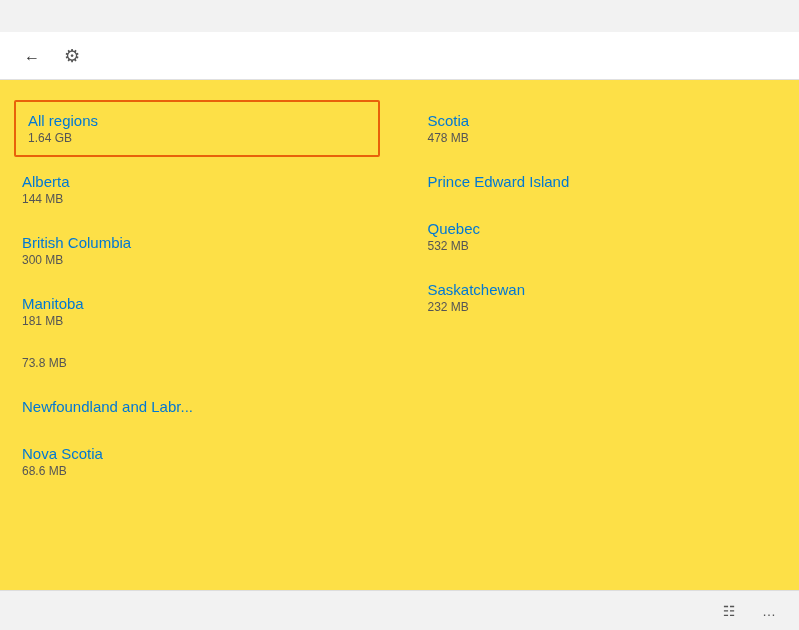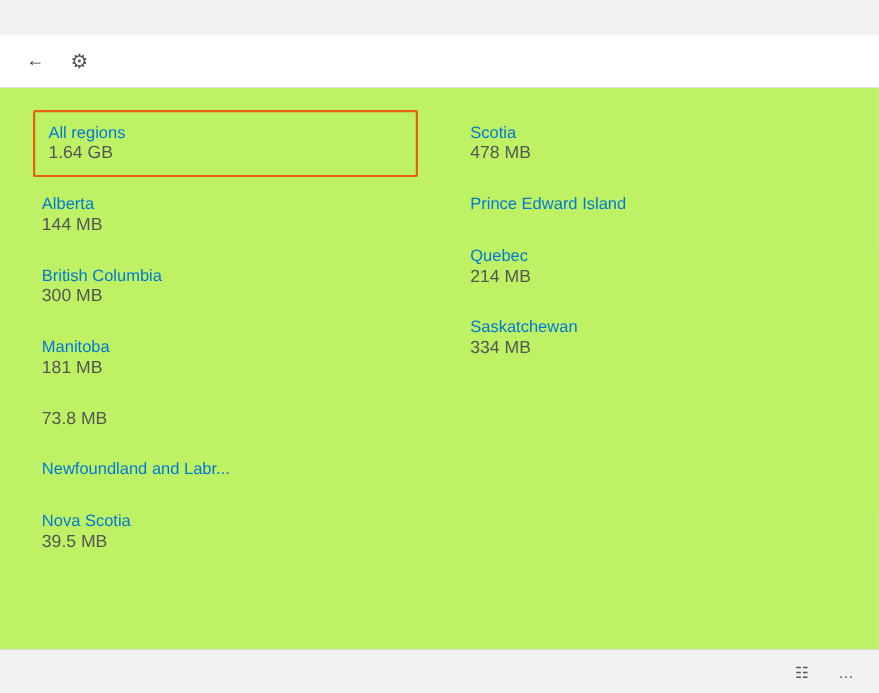--- a/index.html
+++ b/index.html
@@ -85,22 +85,22 @@
       font-size: 14px;
       font-weight: 600;
       color: #222;
       letter-spacing: 0.5px;
       text-transform: uppercase;
     }
 
     
     .main-content {
       flex: 1;
-      background: #bef264;
-      padding: 20px 30px;
+      background: #fde047;
+      padding: 20px 14px;
       overflow-y: auto;
     }
 
     .regions-grid {
       display: grid;
       grid-template-columns: 1fr 1fr;
       gap: 0;
       column-gap: 40px;
     }
 
@@ -118,21 +118,21 @@
     }
 
     .region-name {
       font-size: 15px;
       color: #0078d4;
       font-weight: 400;
       margin-bottom: 2px;
     }
 
     .region-size {
-      font-size: 16px;
+      font-size: 12px;
       color: #555;
     }
 
     
     .bottom-bar {
       height: 40px;
       background: #f2f2f2;
       display: flex;
       align-items: center;
       justify-content: flex-end;
@@ -196,39 +196,39 @@
     <div class="region-size">181 MB</div>
   </div>
         <div class="region-item">
     <div class="region-size">73.8 MB</div>
   </div>
         <div class="region-item">
     <div class="region-name">Newfoundland and Labr...</div>
   </div>
         <div class="region-item">
     <div class="region-name">Nova Scotia</div>
-    <div class="region-size">39.5 MB</div>
+    <div class="region-size">68.6 MB</div>
   </div>
       </div>
 
     <div id="right-col">
         <div class="region-item">
     <div class="region-name">Scotia</div>
     <div class="region-size">478 MB</div>
   </div>
         <div class="region-item">
     <div class="region-name">Prince Edward Island</div>
   </div>
         <div class="region-item">
     <div class="region-name">Quebec</div>
-    <div class="region-size">214 MB</div>
+    <div class="region-size">532 MB</div>
   </div>
         <div class="region-item">
     <div class="region-name">Saskatchewan</div>
-    <div class="region-size">334 MB</div>
+    <div class="region-size">232 MB</div>
   </div>
       </div>
   </div>
 </div>
 
 <div class="bottom-bar">
   <button class="bottom-btn">☷</button>
   <button class="bottom-btn">…</button>
 </div>
 

